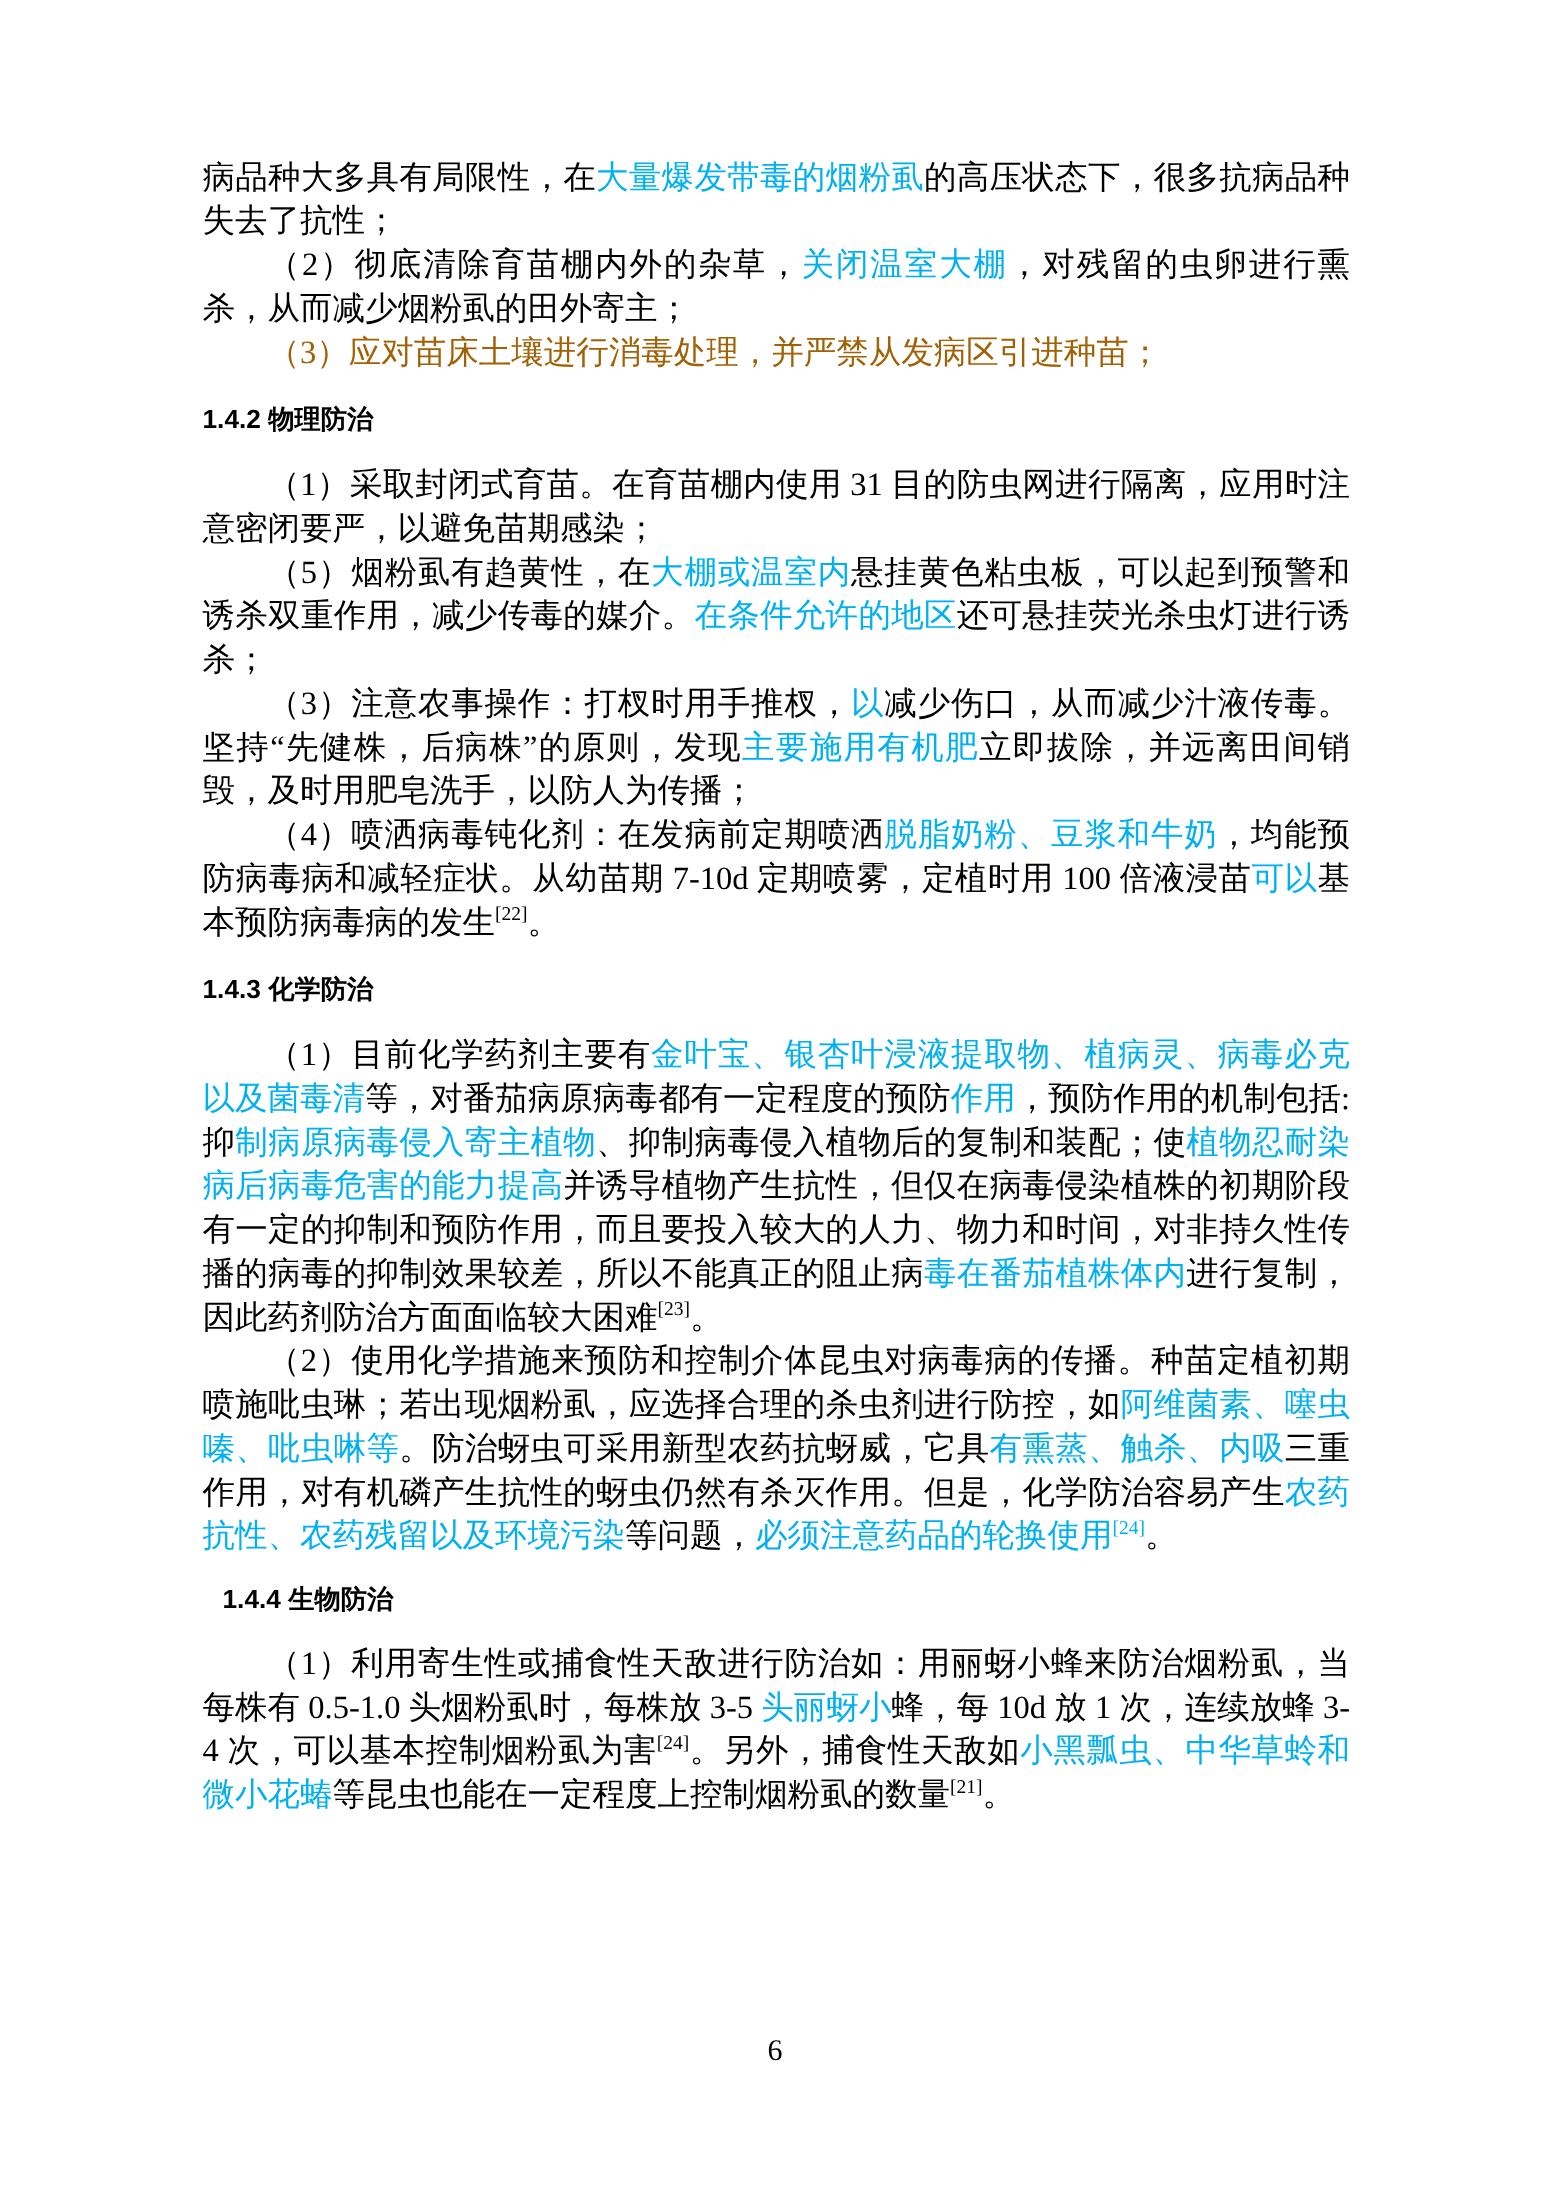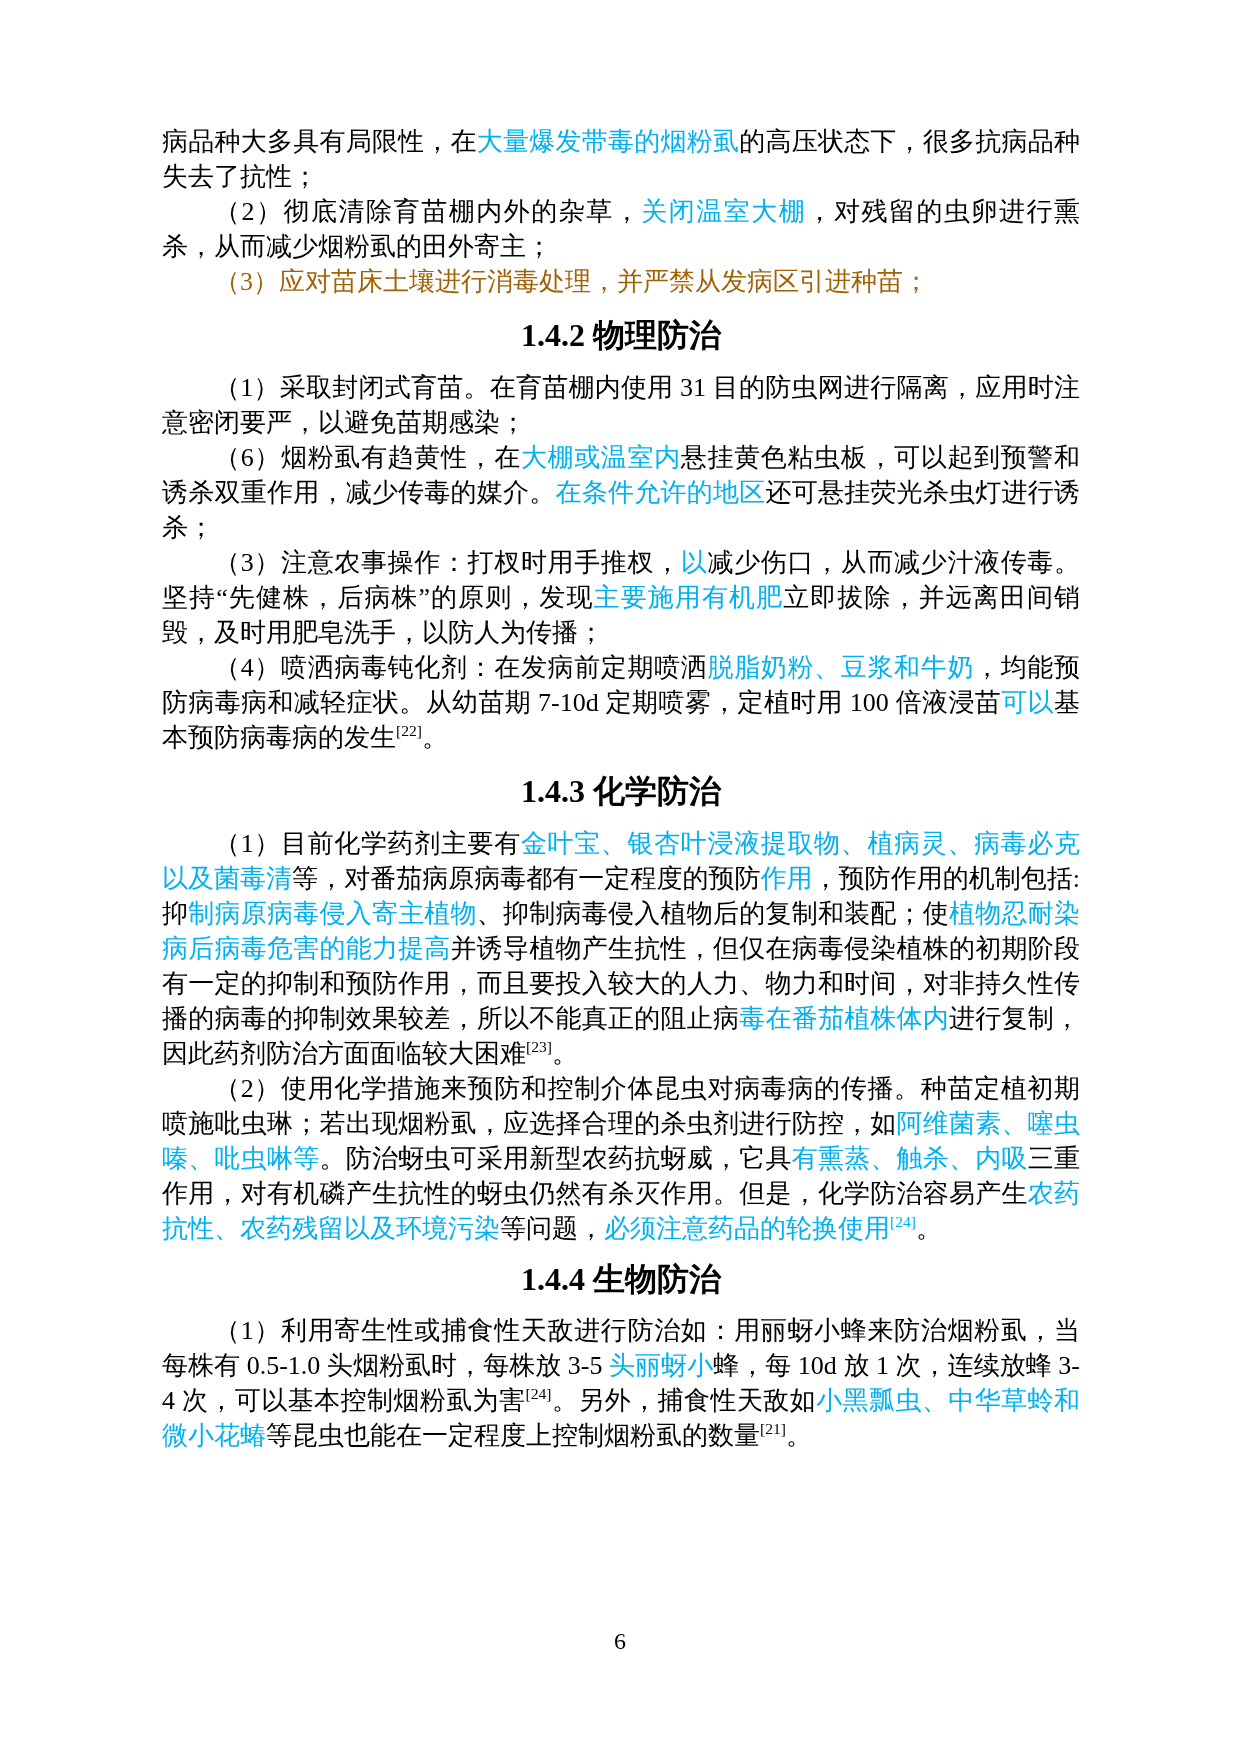--- a/index.html
+++ b/index.html
@@ -10,42 +10,42 @@
   }
   .page{position:absolute;inset:0;background:#ffffff;overflow:hidden;}
   .content{
     position:absolute;left:162px;top:124px;width:918px;
     color:#000000;font-size:26px;line-height:35px;
     text-align:justify;
   }
   .para{margin:0;}
   .para.indent{text-indent:2em;}
   .heading{
-    font-family:Liberation Serif, serif;
-    font-weight:bold;font-size:32px;line-height:35px;
-    margin:19px 0 17px;text-align:center;
+    font-family:Liberation Sans, sans-serif;
+    font-weight:bold;font-size:21px;line-height:35px;
+    margin:19px 0 17px;text-align:left;
   }
   .heading.tight{margin:16px;}
   sup{font-size:0.60em;line-height:0;vertical-align:super;letter-spacing:0;}
   .footer{
     position:absolute;left:0;right:0;top:1628px;text-align:center;
     font-size:24px;color:#000000;font-family:"Liberation Serif","DejaVu Serif",serif;
   }
 </style>
 </head>
 <body>
 
 <div class="page">
   <main class="content" id="content">
       <p class="para"><span style="color: rgb(0, 0, 0);">病品种大多具有局限性，在</span><span style="color: rgb(0, 176, 240);">大量爆发带毒的烟粉虱</span><span style="color: rgb(0, 0, 0);">的高压状态下，很多抗病品种失去了抗性；</span></p>
       <p class="para indent"><span style="color: rgb(0, 0, 0);">（2）彻底清除育苗棚内外的杂草，</span><span style="color: rgb(0, 176, 240);">关闭温室大棚</span><span style="color: rgb(0, 0, 0);">，对残留的虫卵进行熏杀，从而减少烟粉虱的田外寄主；</span></p>
       <p class="para indent"><span style="color: #a16207;">（3）应对苗床土壤进行消毒处理，并严禁从发病区引进种苗；</span></p>
       <h2 class="heading">1.4.2 物理防治</h2>
       <p class="para indent"><span style="color: rgb(0, 0, 0);">（1）采取封闭式育苗。在育苗棚内使用 31 目的防虫网进行隔离，应用时注意密闭要严，以避免苗期感染；</span></p>
-      <p class="para indent"><span style="color: rgb(0, 0, 0);">（6）烟粉虱有趋黄性，在</span><span style="color: rgb(0, 176, 240);">大棚或温室内</span><span style="color: rgb(0, 0, 0);">悬挂黄色粘虫板，可以起到预警和诱杀双重作用，减少传毒的媒介。</span><span style="color: rgb(0, 176, 240);">在条件允许的地区</span><span style="color: rgb(0, 0, 0);">还可悬挂荧光杀虫灯进行诱杀；</span></p>
+      <p class="para indent"><span style="color: rgb(0, 0, 0);">（5）烟粉虱有趋黄性，在</span><span style="color: rgb(0, 176, 240);">大棚或温室内</span><span style="color: rgb(0, 0, 0);">悬挂黄色粘虫板，可以起到预警和诱杀双重作用，减少传毒的媒介。</span><span style="color: rgb(0, 176, 240);">在条件允许的地区</span><span style="color: rgb(0, 0, 0);">还可悬挂荧光杀虫灯进行诱杀；</span></p>
       <p class="para indent"><span style="color: rgb(0, 0, 0);">（3）注意农事操作：打杈时用手推杈，</span><span style="color: rgb(0, 176, 240);">以</span><span style="color: rgb(0, 0, 0);">减少伤口，从而减少汁液传毒。坚持“先健株，后病株”的原则，发现</span><span style="color: rgb(0, 176, 240);">主要施用有机肥</span><span style="color: rgb(0, 0, 0);">立即拔除，并远离田间销毁，及时用肥皂洗手，以防人为传播；</span></p>
       <p class="para indent"><span style="color: rgb(0, 0, 0);">（4）喷洒病毒钝化剂：在发病前定期喷洒</span><span style="color: rgb(0, 176, 240);">脱脂奶粉、豆浆和牛奶</span><span style="color: rgb(0, 0, 0);">，均能预防病毒病和减轻症状。从幼苗期 7-10d 定期喷雾，定植时用 100 倍液浸苗</span><span style="color: rgb(0, 176, 240);">可以</span><span style="color: rgb(0, 0, 0);">基本预防病毒病的发生</span><sup style="color: rgb(0, 0, 0);">[22]</sup><span style="color: rgb(0, 0, 0);">。</span></p>
       <h2 class="heading">1.4.3 化学防治</h2>
       <p class="para indent"><span style="color: rgb(0, 0, 0);">（1）目前化学药剂主要有</span><span style="color: rgb(0, 176, 240);">金叶宝、银杏叶浸液提取物、植病灵、病毒必克以及菌毒清</span><span style="color: rgb(0, 0, 0);">等，对番茄病原病毒都有一定程度的预防</span><span style="color: rgb(0, 176, 240);">作用</span><span style="color: rgb(0, 0, 0);">，预防作用的机制包括:抑</span><span style="color: rgb(0, 176, 240);">制病原病毒侵入寄主植物</span><span style="color: rgb(0, 0, 0);">、抑制病毒侵入植物后的复制和装配；使</span><span style="color: rgb(0, 176, 240);">植物忍耐染病后病毒危害的能力提高</span><span style="color: rgb(0, 0, 0);">并诱导植物产生抗性，但仅在病毒侵染植株的初期阶段有一定的抑制和预防作用，而且要投入较大的人力、物力和时间，对非持久性传播的病毒的抑制效果较差，所以不能真正的阻止病</span><span style="color: rgb(0, 176, 240);">毒在番茄植株体内</span><span style="color: rgb(0, 0, 0);">进行复制，因此药剂防治方面面临较大困难</span><sup style="color: rgb(0, 0, 0);">[23]</sup><span style="color: rgb(0, 0, 0);">。</span></p>
       <p class="para indent"><span style="color: rgb(0, 0, 0);">（2）使用化学措施来预防和控制介体昆虫对病毒病的传播。种苗定植初期喷施吡虫琳；若出现烟粉虱，应选择合理的杀虫剂进行防控，如</span><span style="color: rgb(0, 176, 240);">阿维菌素、噻虫嗪、吡虫啉等</span><span style="color: rgb(0, 0, 0);">。防治蚜虫可采用新型农药抗蚜威，它具</span><span style="color: rgb(0, 176, 240);">有熏蒸、触杀、内吸</span><span style="color: rgb(0, 0, 0);">三重作用，对有机磷产生抗性的蚜虫仍然有杀灭作用。但是，化学防治容易产生</span><span style="color: rgb(0, 176, 240);">农药抗性、农药残留以及环境污染</span><span style="color: rgb(0, 0, 0);">等问题，</span><span style="color: rgb(0, 176, 240);">必须注意药品的轮换使用</span><sup style="color: rgb(0, 176, 240);">[24]</sup><span style="color: rgb(0, 0, 0);">。</span></p>
       <h2 class="heading tight">1.4.4 生物防治</h2>
       <p class="para indent"><span style="color: rgb(0, 0, 0);">（1）利用寄生性或捕食性天敌进行防治如：用丽蚜小蜂来防治烟粉虱，当每株有 0.5-1.0 头烟粉虱时，每株放 3-5 </span><span style="color: rgb(0, 176, 240);">头丽蚜小</span><span style="color: rgb(0, 0, 0);">蜂，每 10d 放 1 次，连续放蜂 3-4 次，可以基本控制烟粉虱为害</span><sup style="color: rgb(0, 0, 0);">[24]</sup><span style="color: rgb(0, 0, 0);">。另外，捕食性天敌如</span><span style="color: rgb(0, 176, 240);">小黑瓢虫、中华草蛉和微小花蝽</span><span style="color: rgb(0, 0, 0);">等昆虫也能在一定程度上控制烟粉虱的数量</span><sup style="color: rgb(0, 0, 0);">[21]</sup><span style="color: rgb(0, 0, 0);">。</span></p>
     </main>
   <footer class="footer">
     <span>6</span>

